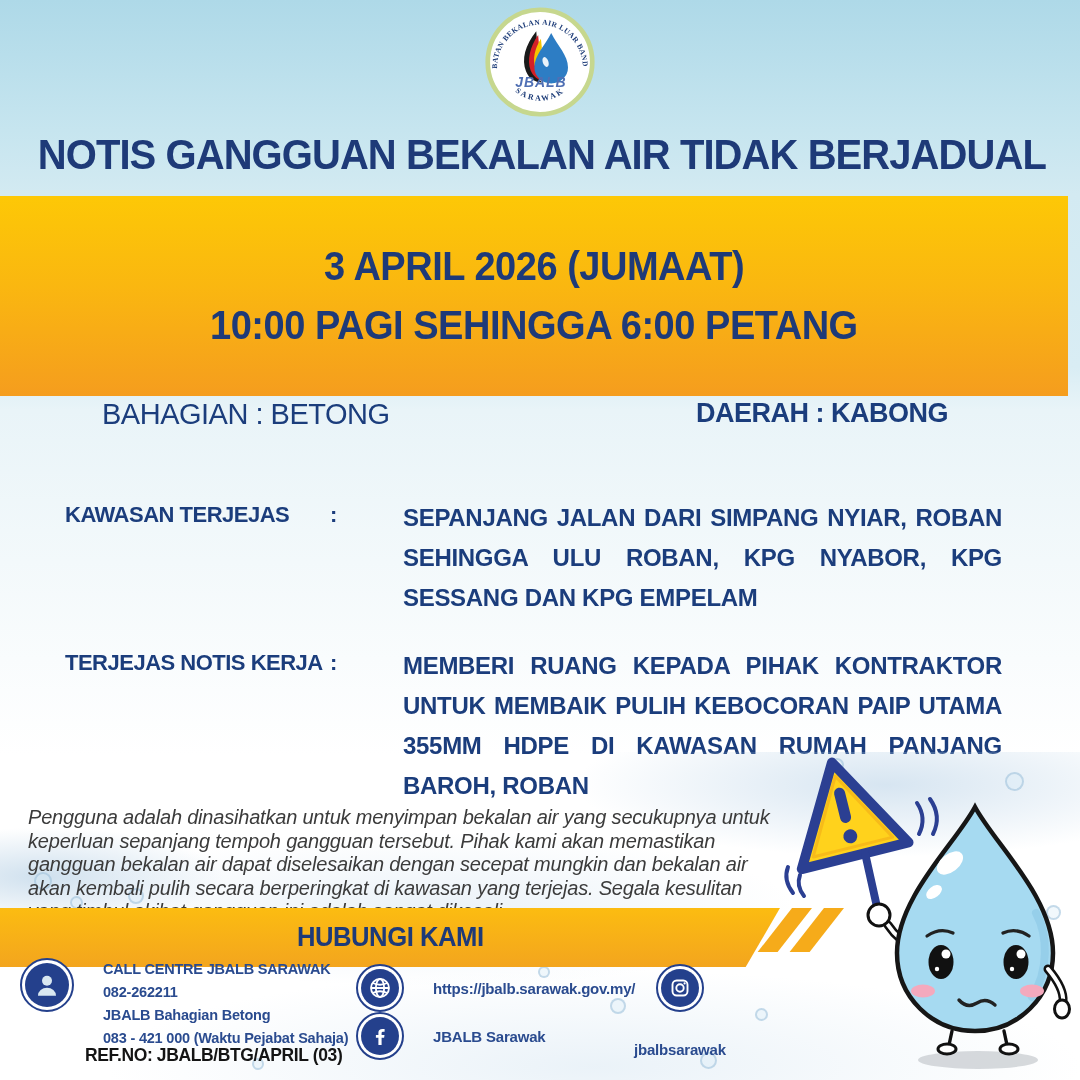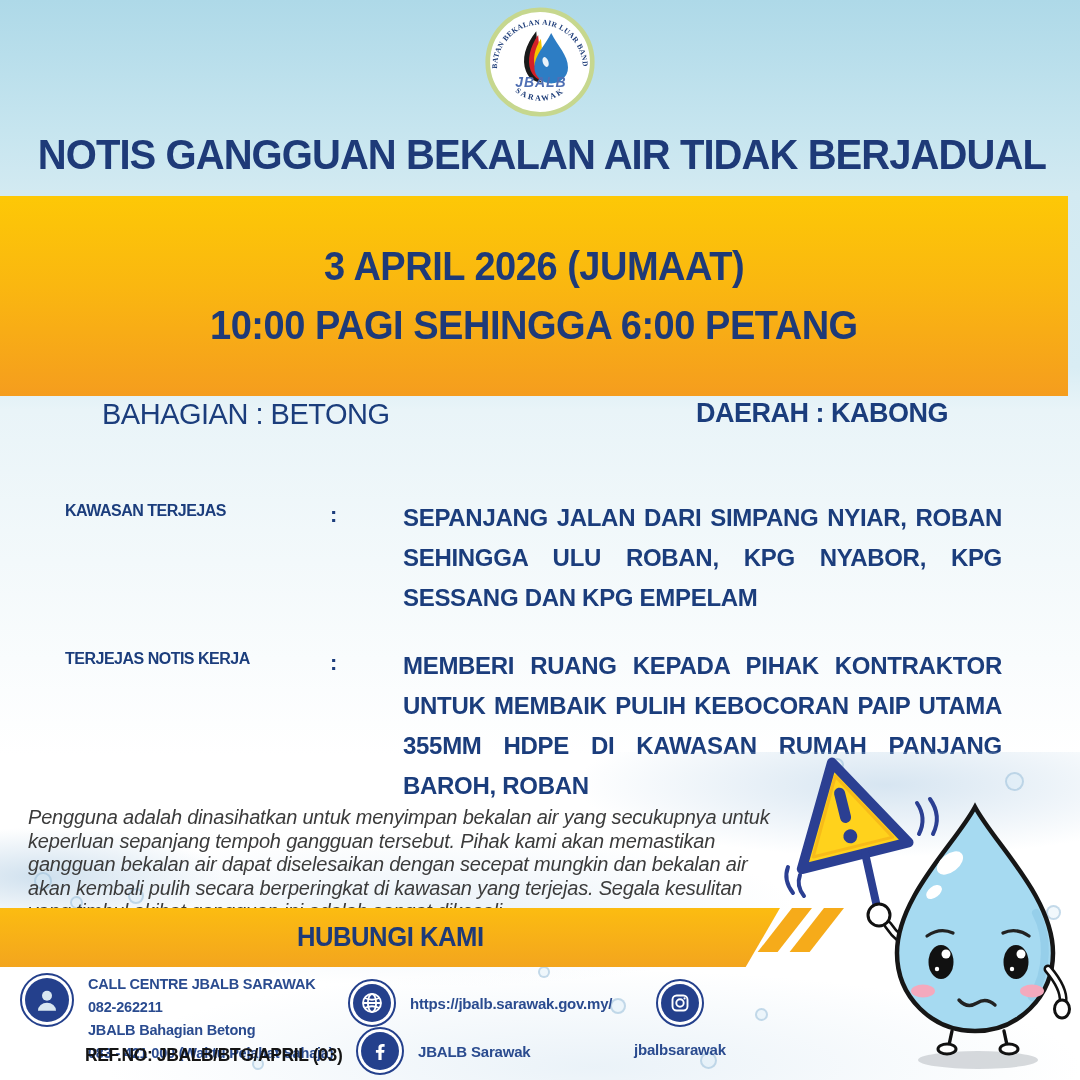--- a/index.html
+++ b/index.html
@@ -25,21 +25,21 @@
     display:flex;flex-direction:column;align-items:center;justify-content:center;gap:14px;
   }
   .date-line,.time-line{
     font-size:40px;font-weight:bold;color:#1e3a78;letter-spacing:-0.5px;
     transform:scaleX(.95);white-space:nowrap;
   }
   
   .region-bahagian{position:absolute;top:398px;left:102px;font-size:29px;font-weight:normal;color:#1b3d7c;letter-spacing:-0.5px;}
   .region-daerah{position:absolute;top:398px;left:668px;font-size:27px;font-weight:bold;color:#1b3d7c;letter-spacing:-0.5px;margin-left:28px;}
   
-  .detail-label{position:absolute;left:65px;font-size:16px;font-weight:bold;color:#1b3d7c;letter-spacing:-0.5px;white-space:nowrap;}
+  .detail-label{position:absolute;left:65px;font-size:22px;font-weight:bold;color:#1b3d7c;letter-spacing:-0.5px;white-space:nowrap;}
   .detail-colon{position:absolute;left:330px;font-size:22px;font-weight:bold;color:#1b3d7c;}
   .detail-value{
     position:absolute;left:403px;width:599px;font-size:24px;font-weight:bold;color:#1b3d7c;
     line-height:40px;text-align:justify;letter-spacing:-0.3px;
   }
   .row-kawasan .detail-label,.row-kawasan .detail-colon{top:502px;}
   .row-kawasan .detail-value{top:498px;}
   .row-huraian .detail-label,.row-huraian .detail-colon{top:650px;}
   .row-huraian .detail-value{top:646px;}
   
@@ -62,28 +62,28 @@
     position:absolute;left:0;top:908px;width:780px;height:59px;z-index:4;
     background:linear-gradient(180deg,#fcbc11,#f3a51e);
     clip-path:polygon(0 0,100% 0,95.6% 100%,0 100%);
     display:flex;align-items:center;justify-content:center;
   }
   .contact-bar-label{font-size:27px;font-weight:bold;color:#1e3a78;letter-spacing:-0.5px;transform:scaleX(.95);}
   .stripe{position:absolute;top:908px;height:44px;width:20px;background:#f6ab1a;z-index:4;transform:skewX(-38deg);transform-origin:top left;}
   .stripe1{left:792px;}
   .stripe2{left:824px;}
   
-  .footer-item{position:absolute;z-index:5;display:flex;align-items:center;gap:14px;margin-top:15px;}
+  .footer-item{position:absolute;z-index:5;display:flex;align-items:center;gap:29px;}
   .icon-ring{
     flex:none;border:2px solid #24408c;border-radius:50%;padding:3px;background:#fff;
     display:flex;align-items:center;justify-content:center;
   }
   .icon-disc{background:#24408c;border-radius:50%;display:flex;align-items:center;justify-content:center;}
   .fi-call{left:20px;top:958px;align-items:flex-start;}
-  .fi-web{left:348px;top:964px;}
+  .fi-web{left:356px;top:964px;}
   .fi-ig{left:634px;top:964px;flex-direction:column;}
   .fi-fb{left:356px;top:1012px;}
   .contact-lines{font-size:14.5px;font-weight:bold;color:#2a4b8f;line-height:23px;letter-spacing:-0.2px;white-space:nowrap;}
   .footer-label{font-size:15px;font-weight:bold;color:#2a4b8f;letter-spacing:-0.2px;white-space:nowrap;}
   .ref-no{
     position:absolute;left:85px;top:1044px;z-index:5;
     font-size:19px;font-weight:bold;color:#141414;letter-spacing:-0.4px;white-space:nowrap;
     transform:scaleX(.92);transform-origin:left;
   }
   

